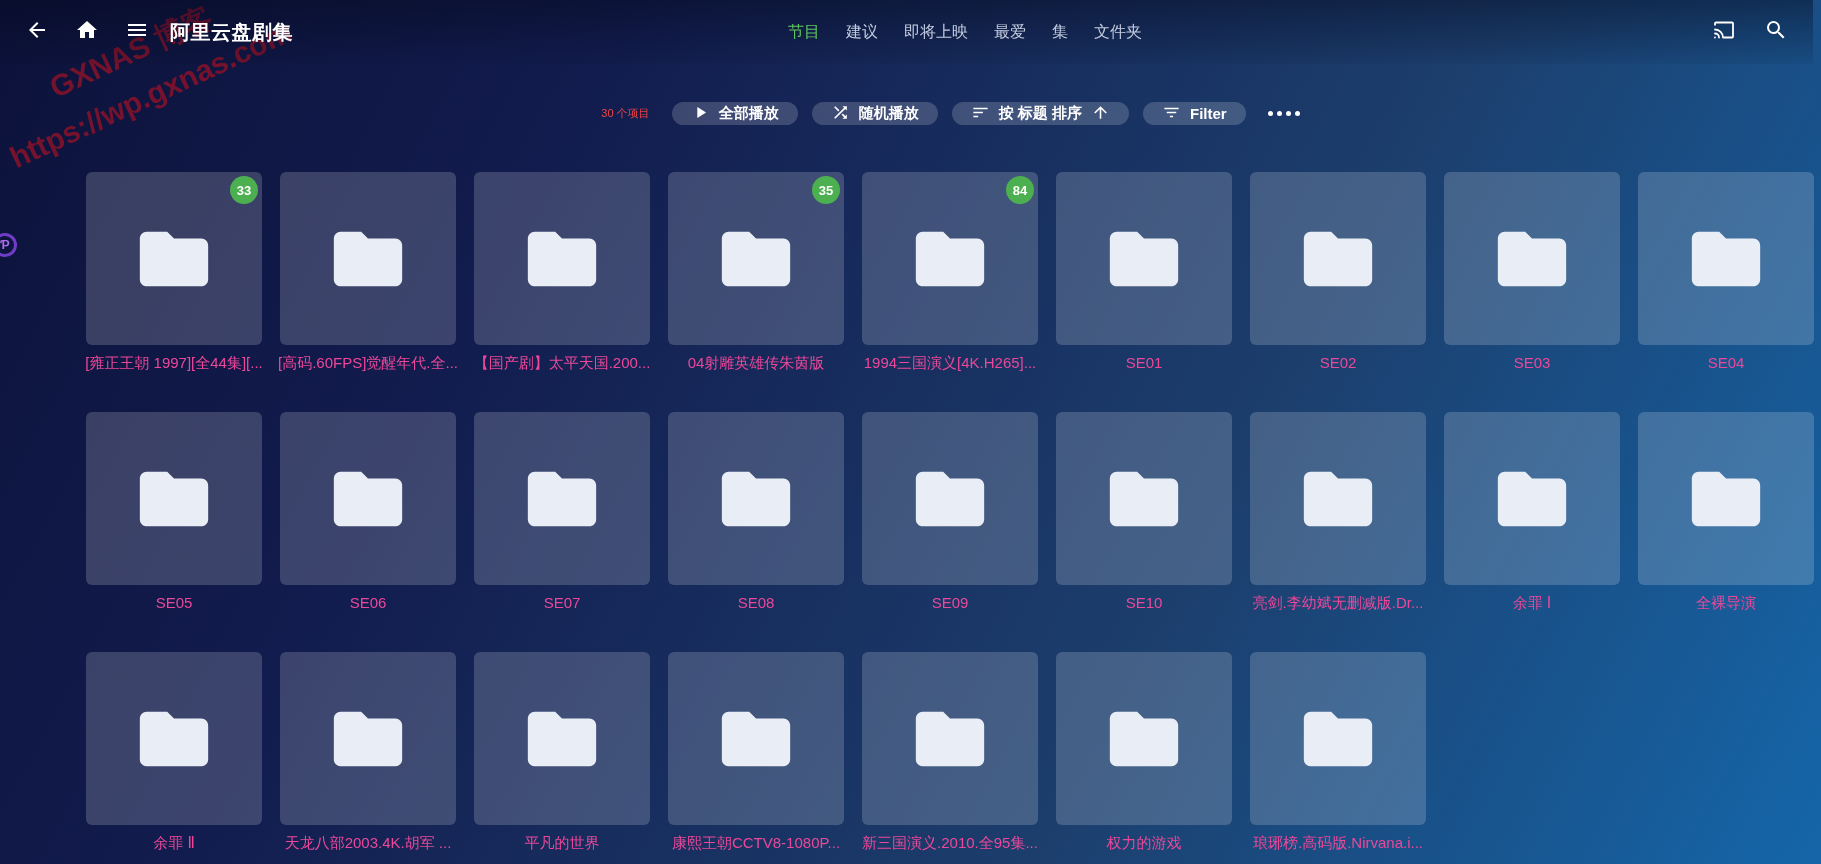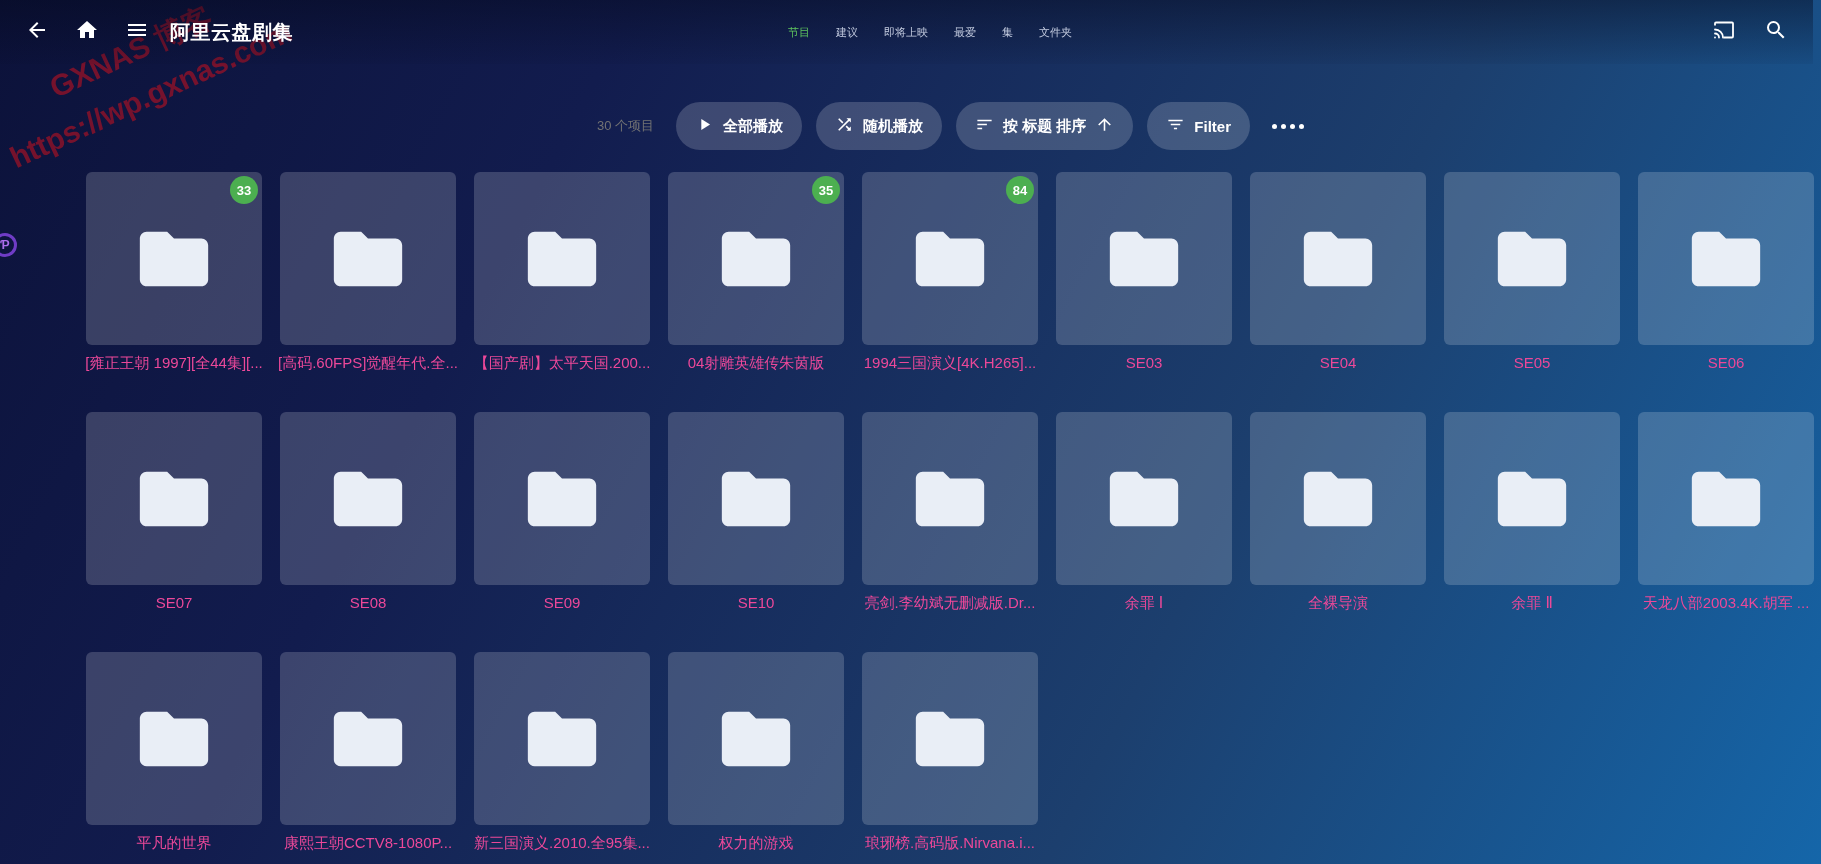--- a/index.html
+++ b/index.html
@@ -19,34 +19,34 @@
   }
   .hbtn { width:46px; height:46px; display:flex; align-items:center; justify-content:center;
           border-radius:50%; cursor:pointer; flex:0 0 auto; }
   .hbtn svg { width:24px; height:24px; fill:#fff; }
   .hbtn.back { margin-left:14px; }
   .hbtn.home { margin-left:4px; }
   .hbtn.menu { margin-left:4px; }
   .app-title { font-size:20px; font-weight:700; margin-left:10px; letter-spacing:0.5px; }
 
   .nav-tabs { position:absolute; left:788px; top:0; height:64px; display:flex; align-items:center; gap:26px; }
-  .nav-tab { font-size:11px; color:#c3cbdf; cursor:pointer; white-space:nowrap; }
+  .nav-tab { font-size:16px; color:#c3cbdf; cursor:pointer; white-space:nowrap; }
   .nav-tab.active { color:var(--accent,#5ec45e); }
 
   .header-right { position:absolute; right:14px; top:0; height:64px; display:flex; align-items:center; gap:6px; }
 
   
   .toolbar {
     position:absolute; top:102px; left:0; right:0;
     display:flex; align-items:center; justify-content:center; gap:14px;
     transform:translateX(44px); z-index:4;
   }
-  .item-count { font-size:13px; color:#737373; margin-right:8px; }
+  .item-count { font-size:11px; color:#ef4444; margin-right:8px; }
   .pill {
-    height:48px; display:flex; align-items:center; gap:9px;
+    height:23px; display:flex; align-items:center; gap:9px;
     background:rgba(255,255,255,0.18); border:none; color:#fff;
     border-radius:100px; padding:0 19px; font-size:15px; font-weight:600;
     font-family:inherit; cursor:pointer; white-space:nowrap;
   }
   .pill svg { width:19px; height:19px; fill:#fff; flex:0 0 auto; }
   .more-btn { background:none; border:none; color:#fff; cursor:pointer;
               display:flex; gap:4px; padding:8px; align-items:center; }
   .more-btn i { width:5px; height:5px; border-radius:50%; background:#fff; display:block; }
 
   
@@ -250,21 +250,43 @@
       <span class="badge">84</span>
       <span style="display:flex">
         <svg class="folder" viewBox="0 0 24 24">
             <path d="M10 4H4c-1.1 0-2 .9-2 2v12c0 1.1.9 2 2 2h16c1.1 0 2-.9 2-2V8c0-1.1-.9-2-2-2h-8l-2-2z"></path>
           </svg>
       </span>
     </div>
     <div class="card-label">1994三国演义[4K.H265]...</div>
   </div>
 
-
+  <div class="card-cell">
+    <div class="card">
+
+      <span style="display:flex">
+        <svg class="folder" viewBox="0 0 24 24">
+            <path d="M10 4H4c-1.1 0-2 .9-2 2v12c0 1.1.9 2 2 2h16c1.1 0 2-.9 2-2V8c0-1.1-.9-2-2-2h-8l-2-2z"></path>
+          </svg>
+      </span>
+    </div>
+    <div class="card-label">SE01</div>
+  </div>
+
+  <div class="card-cell">
+    <div class="card">
+
+      <span style="display:flex">
+        <svg class="folder" viewBox="0 0 24 24">
+            <path d="M10 4H4c-1.1 0-2 .9-2 2v12c0 1.1.9 2 2 2h16c1.1 0 2-.9 2-2V8c0-1.1-.9-2-2-2h-8l-2-2z"></path>
+          </svg>
+      </span>
+    </div>
+    <div class="card-label">SE02</div>
+  </div>
 
   <div class="card-cell">
     <div class="card">
 
       <span style="display:flex">
         <svg class="folder" viewBox="0 0 24 24">
             <path d="M10 4H4c-1.1 0-2 .9-2 2v12c0 1.1.9 2 2 2h16c1.1 0 2-.9 2-2V8c0-1.1-.9-2-2-2h-8l-2-2z"></path>
           </svg>
       </span>
     </div>

